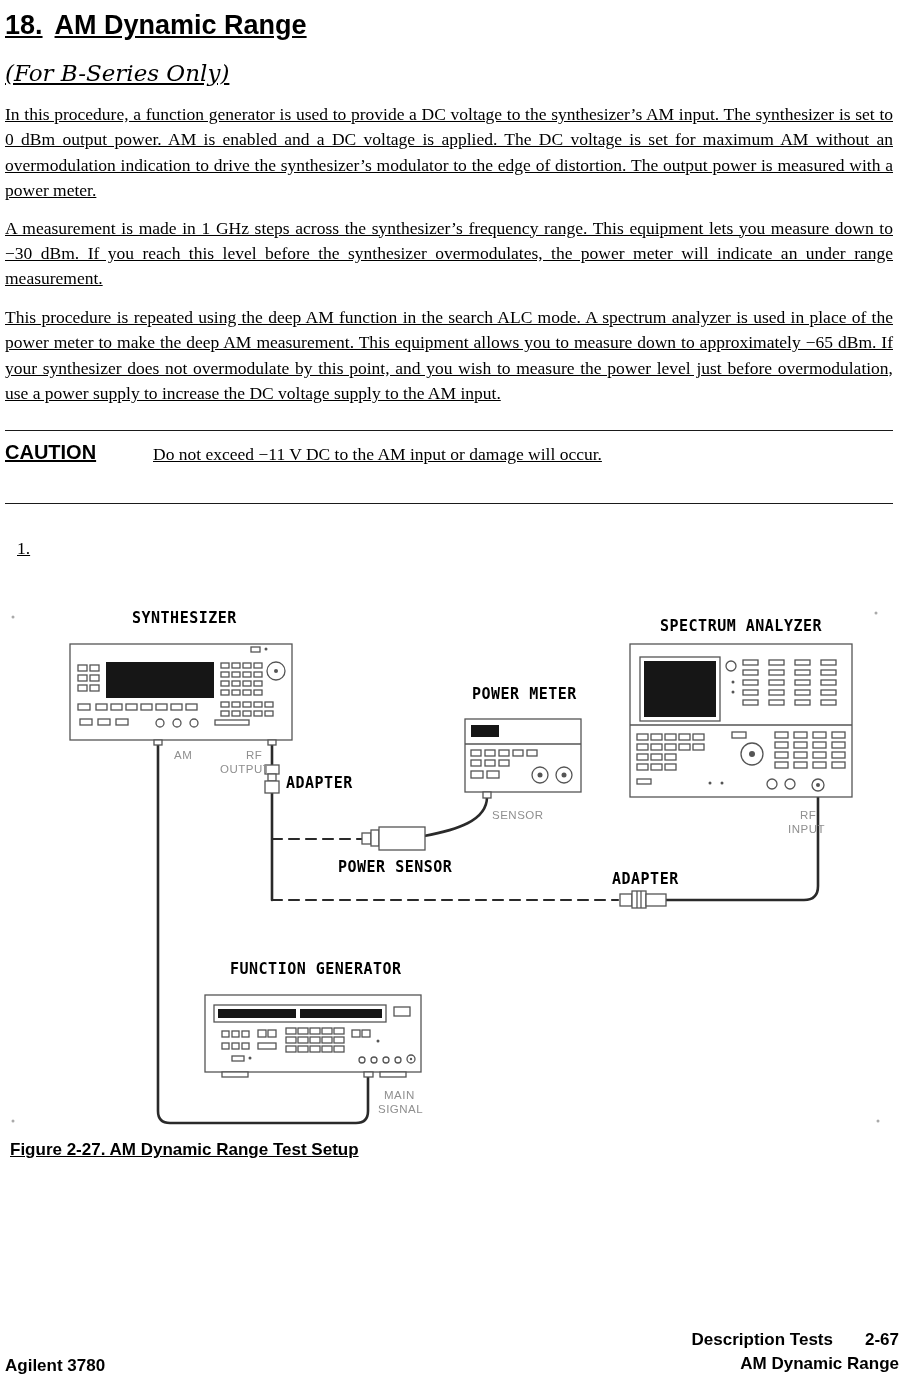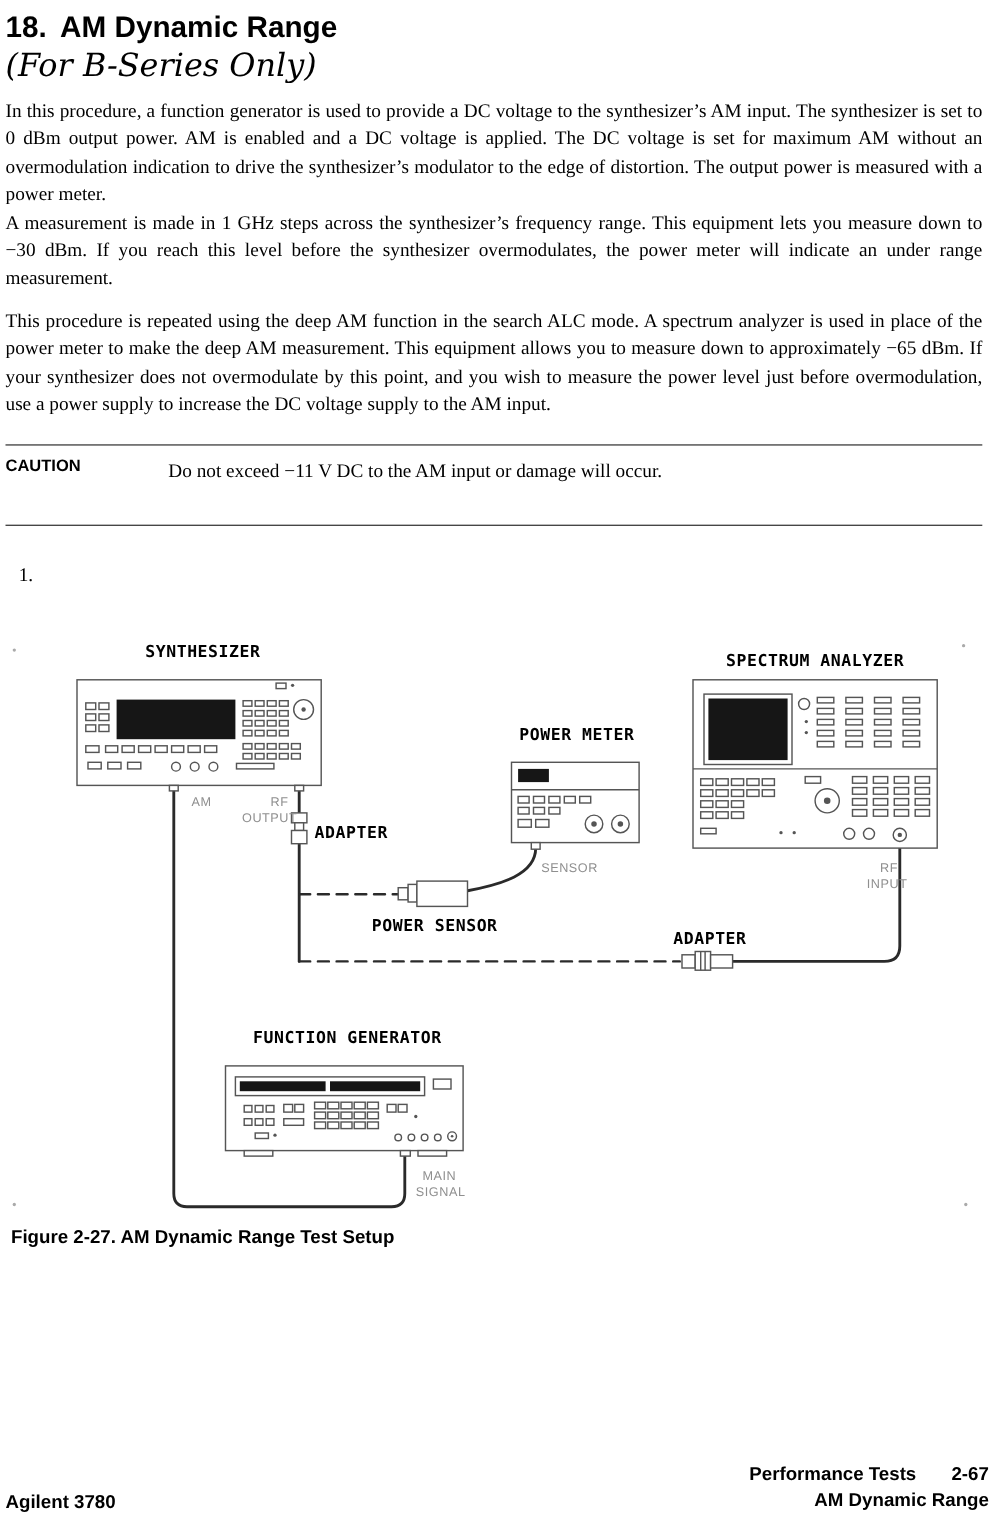--- a/index.html
+++ b/index.html
@@ -1,32 +1,32 @@
 <!DOCTYPE html>
 <html><head>
 <meta charset="utf-8">
 <style>
   * { margin:0; padding:0; box-sizing:border-box; }
   html,body { background:#ffffff; }
   body { font-family:"Liberation Serif", serif; color:#000; }
-  .page { position:relative; width:909px; height:1390px; background:#fff; overflow:hidden; padding:8px 16px 0 5px; }
+  .page { position:relative; width:909px; height:1390px; background:#fff; overflow:hidden; padding:8px 16px 0 5px;text-decoration:underline; }
 
   .title-line { font-family:"Liberation Sans", sans-serif; font-weight:bold; font-size:27px; line-height:34px; }
   .chapter-number { margin-right:12px; }
-  .subtitle { font-family:"DejaVu Serif", serif; font-style:italic; font-size:29px; line-height:30px; margin-top:2px; }
+  .subtitle { font-family:"DejaVu Serif", serif; font-style:italic; font-size:23px; line-height:30px; margin-top:16px; }
 
   .section-heading { font-family:"Liberation Sans", sans-serif; font-weight:bold; font-size:21px; margin-top:36px; }
 
   .body-para { font-size:17.5px; line-height:25.4px; text-align:justify; margin-top:14px; }
-  .body-para.joined { margin-top:0; }
+  .body-para.joined { margin-top:12px; }
   .body-para.spaced { margin-top:13px; }
 
   .caution { margin-top:24px; border-top:1.6px solid #1a1a1a; border-bottom:1.6px solid #1a1a1a;
              padding:10px 0 36px 0; display:flex; }
-  .caution-label { font-family:"Liberation Sans", sans-serif; font-weight:bold; font-size:15px; flex:0 0 148px; }
+  .caution-label { font-family:"Liberation Sans", sans-serif; font-weight:bold; font-size:20px; flex:0 0 148px; }
   .caution-text { font-size:17.5px; line-height:25px; padding-top:1px; }
 
   .step { margin-top:32px; padding-left:12px; font-size:17.5px; line-height:25.4px; display:flex; }
   .step-number { width:28px; flex:0 0 28px; }
 
   .figure-block { margin-top:45px; padding-left:5px; }
   .figure-caption { text-align:left; font-family:"Liberation Sans", sans-serif; font-weight:bold;
                     font-size:17px; margin-top:4px; }
 
   .fig-label-lg { font-family:"DejaVu Sans Mono", monospace; font-weight:bold; font-size:15px;
@@ -321,19 +321,19 @@
       </g>
     </svg>
 
     <figcaption class="figure-caption">Figure 2-27. AM Dynamic Range Test Setup</figcaption>
   </figure>
 
   <div class="footer">
     <div>Agilent 3780</div>
     <div class="footer-right">
       <div>
-        <span>Performance Tests</span><span class="footer-gap"></span><span>2-67</span>
+        <span>Description Tests</span><span class="footer-gap"></span><span>2-67</span>
       </div>
       <div>AM Dynamic Range</div>
     </div>
   </div>
 
 </div>
 
 </body></html>

